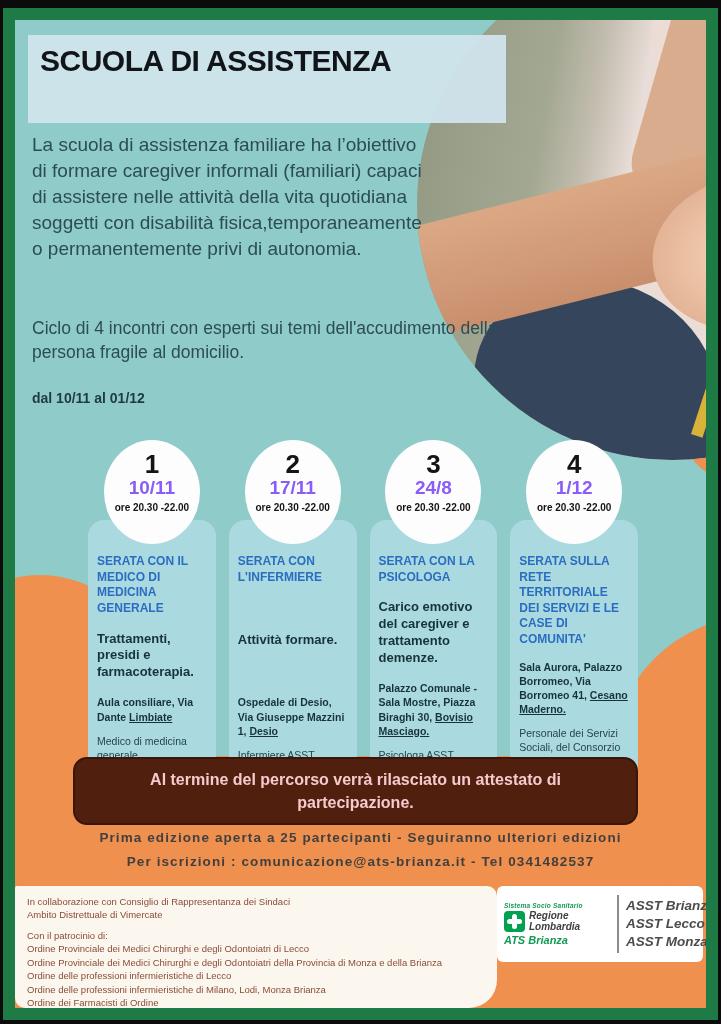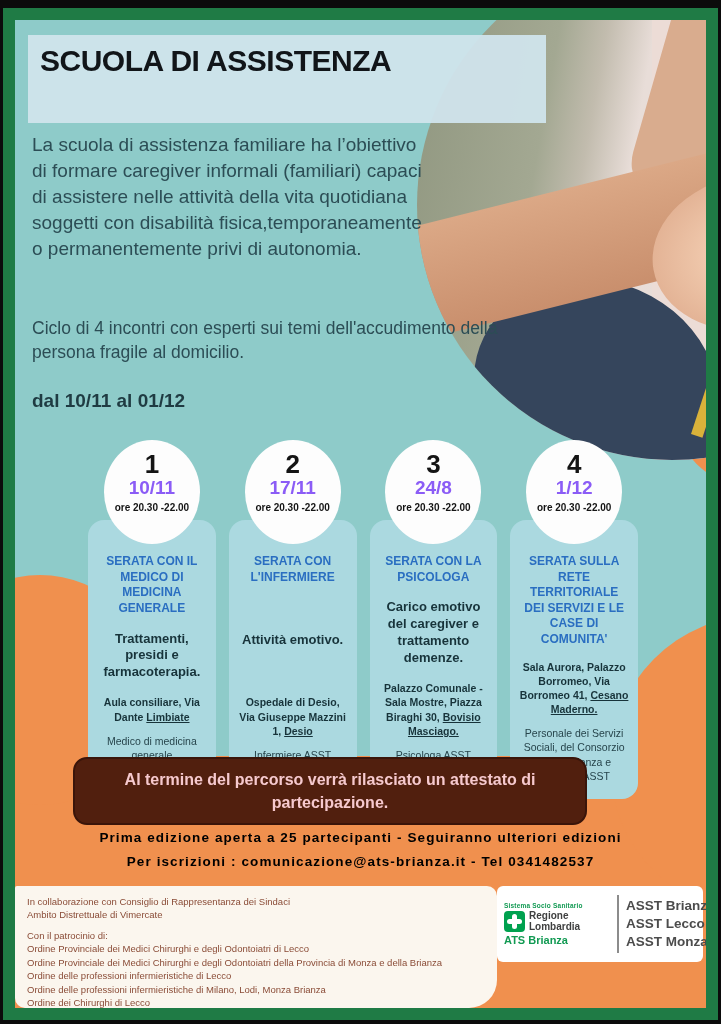--- a/index.html
+++ b/index.html
@@ -24,54 +24,54 @@
   .ph-hands { position:absolute; width:200px; height:155px; left:235px; top:225px; background:radial-gradient(ellipse at 50% 50%, #f0c9ad 30%, #e2b193 75%); border-radius:50%; transform:rotate(-10deg); }
 
   
   .orange { position:absolute; background:#f0904e; border-radius:50%; z-index:1; }
   .orange-right-top { left:655px; top:290px; width:180px; height:180px; }
   .orange-left-blob { left:-90px; top:555px; width:230px; height:230px; z-index:3; }
   .orange-bottom-right { left:595px; top:595px; width:300px; height:300px; z-index:3; }
   .orange-bottom { position:absolute; left:0; right:0; top:736px; bottom:0; background:#f0904e; z-index:3; border-radius:0; }
 
   
-  .title-block { position:absolute; left:13px; top:15px; width:518px; height:88px; background:rgba(208,228,236,0.95); z-index:4; padding:7px 0 0 12px; }
+  .title-block { position:absolute; left:13px; top:15px; width:478px; height:88px; background:rgba(208,228,236,0.95); z-index:4; padding:7px 0 0 12px; }
   .title-line { font-size:30px; font-weight:800; letter-spacing:-0.5px; color:#111519; line-height:1.28; white-space:nowrap; }
 
   .intro { position:absolute; left:17px; top:112px; width:400px; font-size:19px; line-height:1.37; color:#2c4d55; z-index:4; }
   .cycle { position:absolute; left:17px; top:297px; width:472px; font-size:17.5px; line-height:1.35; color:#2c4d55; z-index:4; }
-  .daterange { position:absolute; left:17px; top:370px; font-size:19px; font-weight:700; color:#1f3b42; z-index:4;text-align:right; }
+  .daterange { position:absolute; left:17px; top:370px; font-size:14px; font-weight:700; color:#1f3b42; z-index:4;text-align:right; }
 
   
   .sessions { position:absolute; left:73px; top:420px; width:550px; display:flex; gap:13px; z-index:5; }
   .session-col { flex:1; display:flex; flex-direction:column; align-items:center; }
   .session-circle { width:96px; height:104px; background:#fdfdfd; border-radius:50%; text-align:center; padding-top:11px; position:relative; z-index:2; flex-shrink:0; }
   .s-num { font-size:26px; font-weight:800; color:#141414; line-height:1.0; }
   .s-date { font-size:19px; font-weight:700; color:#8b5cf6; line-height:1.2; }
   .s-time { font-size:10px; font-weight:700; color:#141414; white-space:nowrap; margin-top:2px; }
-  .session-card { width:100%; margin-top:-24px; background:#abd9e0; border-radius:16px; padding:34px 9px 12px; min-height:258px; text-align:center; display:flex; flex-direction:column; position:relative; z-index:1; }
+  .session-card { width:100%; margin-top:-24px; background:#abd9e0; border-radius:16px; padding:34px 9px 12px; min-height:258px; display:flex; flex-direction:column; position:relative; z-index:1; }
   .s-title { font-size:12px; font-weight:700; color:#2a6ec1; line-height:1.3; }
   .sp { flex:1; min-height:6px; }
   .s-topic { font-size:13px; font-weight:700; color:#17333a; line-height:1.3; }
   .s-loc { font-size:10.5px; font-weight:700; color:#17333a; line-height:1.35; margin-bottom:10px; }
   .s-loc .u { text-decoration:underline; }
   .s-speaker { font-size:10.5px; color:#27454c; line-height:1.35; margin-bottom:4px; }
 
   
-  .banner { position:absolute; left:58px; top:737px; width:514px; background:#511f0e; border:2px solid #3a150a; border-radius:14px; padding:9px 28px; text-align:center; z-index:6; }
+  .banner { position:absolute; left:58px; top:737px; width:565px; background:#511f0e; border:2px solid #3a150a; border-radius:14px; padding:9px 28px; text-align:center; z-index:6; }
   .banner-text { font-size:16px; font-weight:700; color:#f6c9ce; line-height:1.45; }
-  .reg { position:absolute; left:0; width:100%; text-align:center; font-size:13.5px; font-weight:700; letter-spacing:1.1px; color:#000000; z-index:6; }
+  .reg { position:absolute; left:0; width:100%; text-align:center; font-size:13.5px; font-weight:700; letter-spacing:1.1px; color:#404040; z-index:6; }
   .reg1 { top:810px; }
   .reg2 { top:834px; }
 
   
   .footer-box { position:absolute; left:0; top:866px; width:482px; height:122px; background:#fbf6ee; border-radius:2px 10px 28px 10px; padding:9px 12px; z-index:7; }
   .f-line { font-size:9.5px; font-weight:400; color:#8a4c37; line-height:1.42; }
   .f-gap { height:7px; }
-  .logo-box { position:absolute; left:482px; top:866px; width:206px; height:76px; background:#ffffff; border-radius:6px; padding:5px 7px; display:flex; align-items:center; gap:7px; z-index:7; }
+  .logo-box { position:absolute; left:482px; top:866px; width:206px; height:76px; background:#ffffff; border-radius:6px; padding:5px 7px; display:flex; align-items:center; gap:7px; z-index:7;font-style:italic; }
   .logo-left { width:106px; flex-shrink:0; }
   .logo-sistema { font-size:6.5px; font-weight:700; color:#129a53; letter-spacing:0.2px; }
   .logo-row { display:flex; align-items:center; gap:4px; margin:2px 0; }
   .rose { width:21px; height:21px; background:#00a14f; border-radius:4px; position:relative; flex-shrink:0; }
   .rose span { position:absolute; background:#ffffff; border-radius:3px; }
   .rose .rv { left:8px; top:3px; width:5px; height:15px; }
   .rose .rh { left:3px; top:8px; width:15px; height:5px; }
   .logo-region { font-size:10px; font-weight:700; color:#3f4040; line-height:1.05; }
   .logo-ats { font-size:11px; font-weight:700; color:#129a53; }
   .logo-div { width:2px; height:58px; background:#8c8c8c; flex-shrink:0; }
@@ -126,21 +126,21 @@
 
       <div class="session-col">
         <div class="session-circle">
           <div class="s-num">2</div>
           <div class="s-date">17/11</div>
           <div class="s-time">ore 20.30 -22.00</div>
         </div>
         <div class="session-card">
           <div class="s-title">SERATA CON L'INFERMIERE</div>
           <div class="sp"></div>
-          <div class="s-topic">Attività emotivo.</div>
+          <div class="s-topic">Attività formare.</div>
           <div class="sp"></div>
           <div class="s-loc"><span>Ospedale di Desio, Via Giuseppe Mazzini 1,</span> <span class="u">Desio</span></div>
           <div class="s-speaker">Infermiere ASST</div>
         </div>
       </div>
 
       <div class="session-col">
         <div class="session-circle">
           <div class="s-num">3</div>
           <div class="s-date">24/8</div>
@@ -183,21 +183,21 @@
 
     <div class="footer-box">
       <div class="f-line">In collaborazione con Consiglio di Rappresentanza dei Sindaci</div>
       <div class="f-line">Ambito Distrettuale di Vimercate</div>
       <div class="f-gap"></div>
       <div class="f-line">Con il patrocinio di:</div>
       <div class="f-line">Ordine Provinciale dei Medici Chirurghi e degli Odontoiatri di Lecco</div>
       <div class="f-line">Ordine Provinciale dei Medici Chirurghi e degli Odontoiatri della Provincia di Monza e della Brianza</div>
       <div class="f-line">Ordine delle professioni infermieristiche di Lecco</div>
       <div class="f-line">Ordine delle professioni infermieristiche di Milano, Lodi, Monza Brianza</div>
-      <div class="f-line">Ordine dei Chirurghi di Lecco</div>
+      <div class="f-line">Ordine dei Farmacisti di Ordine</div>
 
     </div>
 
     <div class="logo-box">
       <div class="logo-left">
         <div class="logo-sistema">Sistema Socio Sanitario</div>
         <div class="logo-row">
           <div class="rose">
               <span class="rv"></span>
               <span class="rh"></span>

